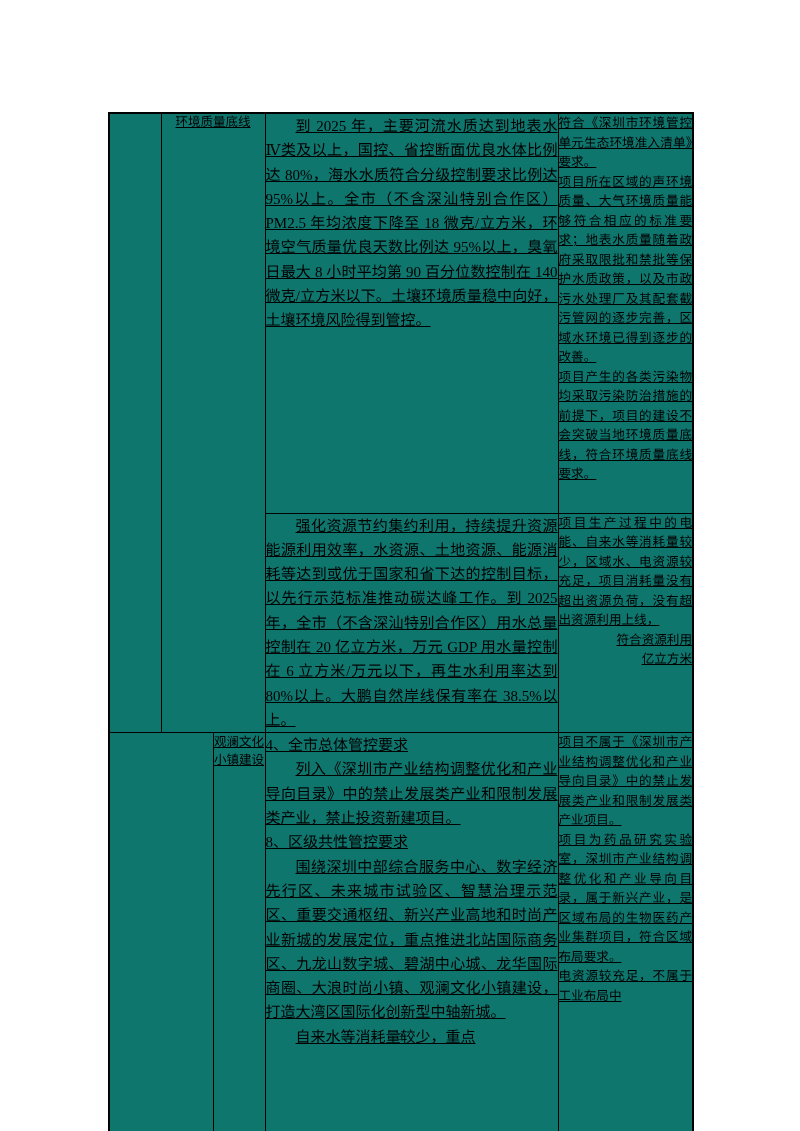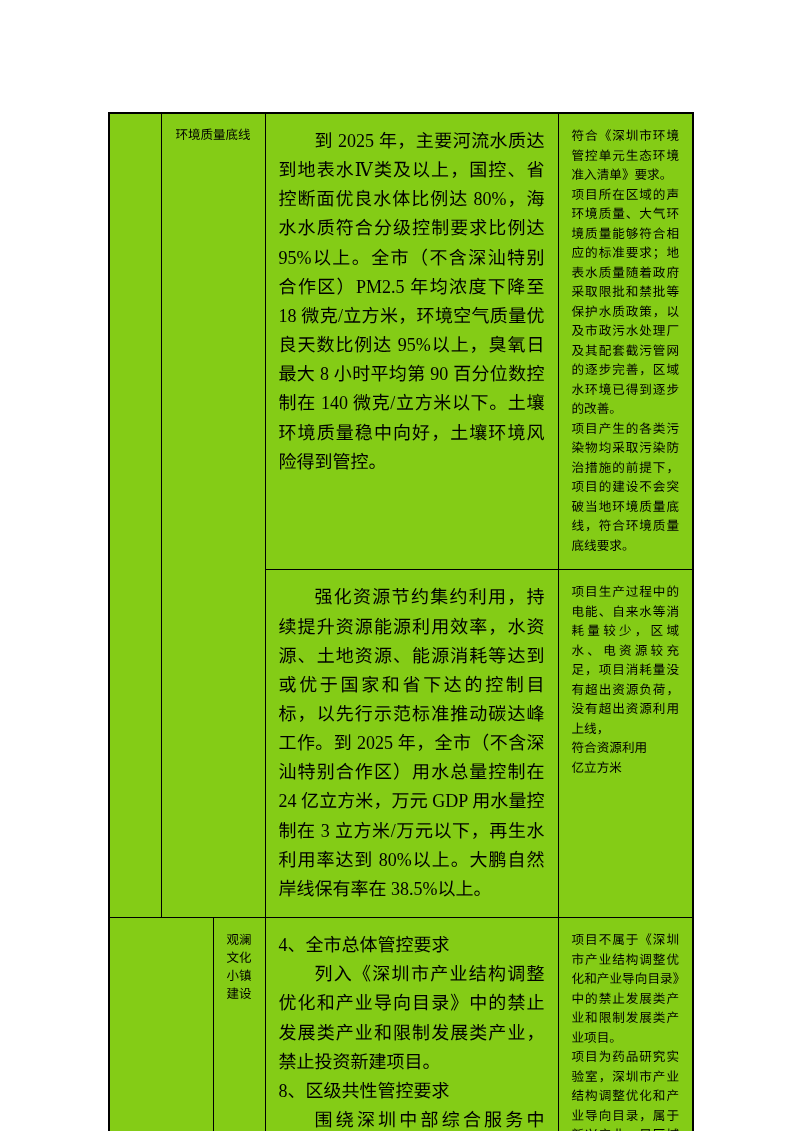--- a/index.html
+++ b/index.html
@@ -35,22 +35,23 @@
 
   table.doc-table {
     border-collapse: collapse;
     width: 584px;
     table-layout: fixed;
   }
 
   table.doc-table td {
     border: 1px solid #000;
     vertical-align: top;
-    padding: 13px;
-    background: #84cc16;
+    padding: 0;
+    background: #0f766e;
+    text-decoration: underline;
   }
 
   
   table.doc-table {
     border: 2px solid #000;
   }
 
   
   col.c1 { width: 52px; }
   col.c2 { width: 52px; }
@@ -98,21 +99,21 @@
     text-align: center;
     vertical-align: middle;
     font-size: 12.5px;
     line-height: 1.45;
     padding: 3px 6px;
     word-break: break-all;
   }
 
   
   .body-cell {
-    font-size: 18px;
+    font-size: 15px;
     line-height: 1.62;
     padding: 6px 8px 8px 8px;
     text-align: justify;
     text-justify: inter-ideograph;
     vertical-align: middle;
   }
   .body-cell p {
     margin: 0;
     text-indent: 2em;
   }
@@ -126,21 +127,21 @@
     padding: 5px 6px 6px 6px;
     text-align: justify;
     text-justify: inter-ideograph;
     vertical-align: top;
   }
   .right-cell p {
     margin: 0;
     text-indent: 0;
   }
   .right-cell p.center {
-    text-align: left;
+    text-align: right;
   }
 
   .cell-mid { vertical-align: middle; }
   .cell-top { vertical-align: top; }
 
   
   .r1 { height: 400px; }
   .r2 { height: 218px; }
   .r3 { height: 310px; }
 
@@ -182,21 +183,21 @@
           </td>
           <td class="right-cell cell-top">
             <p>符合《深圳市环境管控单元生态环境准入清单》要求。</p>
             <p>项目所在区域的声环境质量、大气环境质量能够符合相应的标准要求；地表水质量随着政府采取限批和禁批等保护水质政策，以及市政污水处理厂及其配套截污管网的逐步完善，区域水环境已得到逐步的改善。</p>
             <p>项目产生的各类污染物均采取污染防治措施的前提下，项目的建设不会突破当地环境质量底线，符合环境质量底线要求。</p>
           </td>
         </tr>
 
         <tr class="r2">
           <td class="body-cell cell-mid">
-            <p>强化资源节约集约利用，持续提升资源能源利用效率，水资源、土地资源、能源消耗等达到或优于国家和省下达的控制目标，以先行示范标准推动碳达峰工作。到 2025 年，全市（不含深汕特别合作区）用水总量控制在 24 亿立方米，万元 GDP 用水量控制在 3 立方米/万元以下，再生水利用率达到 80%以上。大鹏自然岸线保有率在 38.5%以上。</p>
+            <p>强化资源节约集约利用，持续提升资源能源利用效率，水资源、土地资源、能源消耗等达到或优于国家和省下达的控制目标，以先行示范标准推动碳达峰工作。到 2025 年，全市（不含深汕特别合作区）用水总量控制在 20 亿立方米，万元 GDP 用水量控制在 6 立方米/万元以下，再生水利用率达到 80%以上。大鹏自然岸线保有率在 38.5%以上。</p>
           </td>
           <td class="right-cell cell-mid">
             <p>项目生产过程中的电能、自来水等消耗量较少，区域水、电资源较充足，项目消耗量没有超出资源负荷，没有超出资源利用上线，</p>
             <p class="center">符合资源利用</p>
             <p class="center">亿立方米</p>
           </td>
         </tr>
 
         <tr class="r3">
           <td colspan="2" class="vcell">

